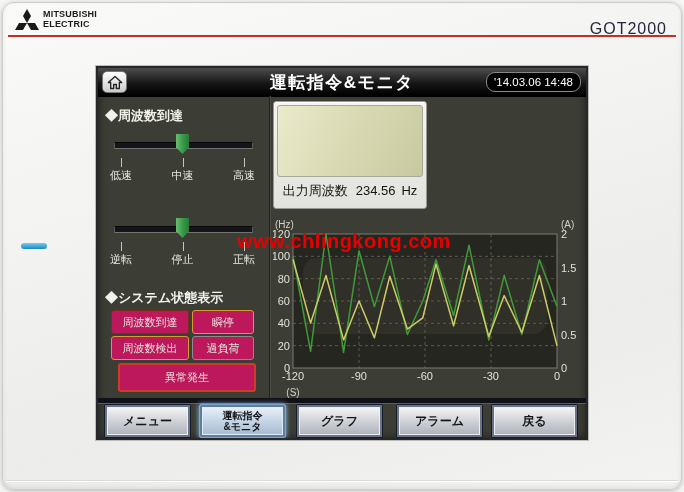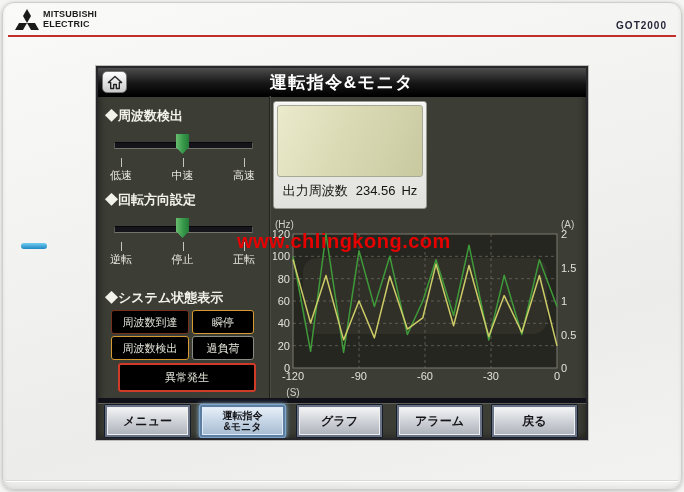--- a/index.html
+++ b/index.html
@@ -4,21 +4,21 @@
 <style>
   html,body{margin:0;padding:0;}
   body{width:684px;height:492px;position:relative;background:#f5f5f3;
        font-family:"Liberation Sans", sans-serif;overflow:hidden;}
   .device{position:absolute;left:2px;top:2px;width:678px;height:486px;border-radius:12px;
           background:linear-gradient(165deg,#fafaf8,#ececea 70%,#f3f3f1);
           border:1px solid #cfcfc9;box-shadow:inset 0 -2px 5px rgba(0,0,0,.07),0 1px 4px rgba(0,0,0,.25);}
   .brand{position:absolute;left:12px;top:6px;display:flex;align-items:center;gap:4px;}
   .brand-text div{font-size:9px;font-weight:bold;color:#1c1c1c;line-height:9.5px;letter-spacing:.2px;}
   .redline{position:absolute;left:5px;right:5px;top:32px;height:2px;background:#c13028;}
-  .model{position:absolute;right:14px;top:17px;font-size:10px;font-weight:700;color:#26263a;letter-spacing:1px;}
+  .model{position:absolute;right:14px;top:17px;font-size:16px;font-weight:400;color:#26263a;letter-spacing:1px;}
   .led{position:absolute;left:18px;top:240px;width:26px;height:6px;border-radius:3px;
        background:linear-gradient(#72ccf0,#1b87c2);}
   .seam{position:absolute;left:3px;right:3px;top:477px;height:1px;background:#dadad6;box-shadow:0 1px 0 #fff;}
 
   .screen{position:absolute;left:93px;top:63px;width:488px;height:370px;background:#3c3d35;
           border:2px solid #27272b;outline:1px solid #bdbdb7;overflow:hidden;
           box-shadow:inset 0 0 8px rgba(0,0,0,.55);}
   .titlebar{position:absolute;left:0;top:0;width:488px;height:28px;
             background:linear-gradient(#4d4d4d,#161616 55%,#000);border-bottom:1px solid #000;}
   .homebtn{position:absolute;left:4px;top:3px;width:25px;height:22px;border-radius:5px;
@@ -33,21 +33,21 @@
            box-shadow:1px 0 0 #4c4c44;}
   .heading{position:absolute;left:7px;color:#f2f2ea;font-size:13px;font-weight:bold;white-space:nowrap;}
   .track{position:absolute;left:16px;width:137px;height:5px;background:#14141a;border-radius:1px;
          border-top:1px solid #070709;border-bottom:1px solid #74746c;
          border-left:1px solid #5a5a54;border-right:1px solid #5a5a54;}
   .handle{position:absolute;width:13px;height:20px;
           background:linear-gradient(90deg,#69bd6e,#37984a 55%,#257c38);
           clip-path:polygon(0 0,100% 0,100% 66%,50% 100%,0 66%);}
   .tickline{position:absolute;width:1px;height:9px;background:#c6c6be;}
   .ticklabel{position:absolute;transform:translateX(-50%);color:#ebebe3;font-size:11px;white-space:nowrap;}
-  .status-btn{position:absolute;background:#000000;color:#e6e6dc;font-size:11px;border-radius:3px;
+  .status-btn{position:absolute;background:#be185d;color:#e6e6dc;font-size:11px;border-radius:3px;
               display:flex;align-items:center;justify-content:center;border:1px solid;cursor:pointer;white-space:nowrap;}
 
   .gauge-panel{position:absolute;top:33px;width:152px;height:106px;border-radius:3px;
                background:linear-gradient(#f4f4f2,#e1e1dd);border:1px solid #98988f;box-shadow:inset 0 1px 0 #fff;}
   .gauge-face{position:absolute;left:3px;top:3px;width:144px;height:70px;border-radius:3px;overflow:hidden;
               background:linear-gradient(115deg,#ebebcd 0%,#dadab5 45%,#c9c9a0 100%);border:1px solid #a8a896;}
   .gauge-label{position:absolute;left:0;right:0;top:80px;text-align:center;color:#15150f;font-size:13px;white-space:nowrap;}
   .gauge-label .gv{margin-left:8px;}
   .gauge-label .gu{margin-left:6px;}
 
@@ -86,39 +86,39 @@
   <div class="seam"></div>
 
   <div class="screen">
     <div class="titlebar">
       <button class="homebtn">
         <svg width="16" height="15" viewBox="0 0 24 22">
           <path d="M12 2 L22 11 H18.5 V20 H14 V14 H10 V20 H5.5 V11 H2 Z" fill="none" stroke="#222" stroke-width="2" stroke-linejoin="round"></path>
         </svg>
       </button>
       <div class="title">運転指令&amp;モニタ</div>
+      <div class="datetime">'14.03.06 14:48</div>
     </div>
 
     <div class="divider"></div>
 
-    <div class="heading" style="top:39px">◆周波数検出</div>
+    <div class="heading" style="top:39px">◆周波数到達</div>
     <div id="slider1">
       <div class="track" style="top:74px"></div>
       <div class="handle" id="handle1" style="top: 66px; left: 78px;"></div>
       <div id="ticks1">
           <div class="tickline" style="left: 23px; top: 90px;"></div>
           <div class="ticklabel" style="left: 23px; top: 100px;">低速</div>
           <div class="tickline" style="left: 84.5px; top: 90px;"></div>
           <div class="ticklabel" style="left: 84.5px; top: 100px; text-align: right;">中速</div>
           <div class="tickline" style="left: 146px; top: 90px;"></div>
           <div class="ticklabel" style="left: 146px; top: 100px;">高速</div>
         </div>
     </div>
 
-    <div class="heading" style="top:123px">◆回転方向設定</div>
     <div id="slider2">
       <div class="track" style="top:158px"></div>
       <div class="handle" id="handle2" style="top: 150px; left: 78px;"></div>
       <div id="ticks2">
           <div class="tickline" style="left: 23px; top: 174px;"></div>
           <div class="ticklabel" style="left: 23px; top: 184px;">逆転</div>
           <div class="tickline" style="left: 84.5px; top: 174px;"></div>
           <div class="ticklabel" style="left: 84.5px; top: 184px;">停止</div>
           <div class="tickline" style="left: 146px; top: 174px;"></div>
           <div class="ticklabel" style="left: 146px; top: 184px;">正転</div>

